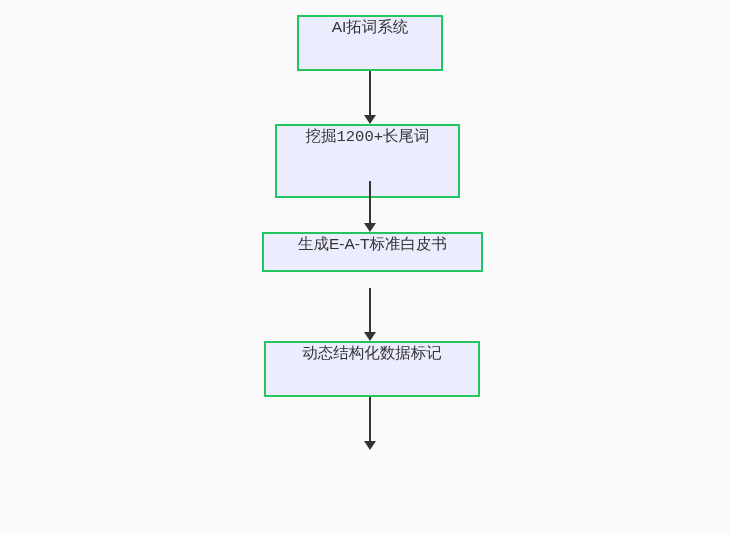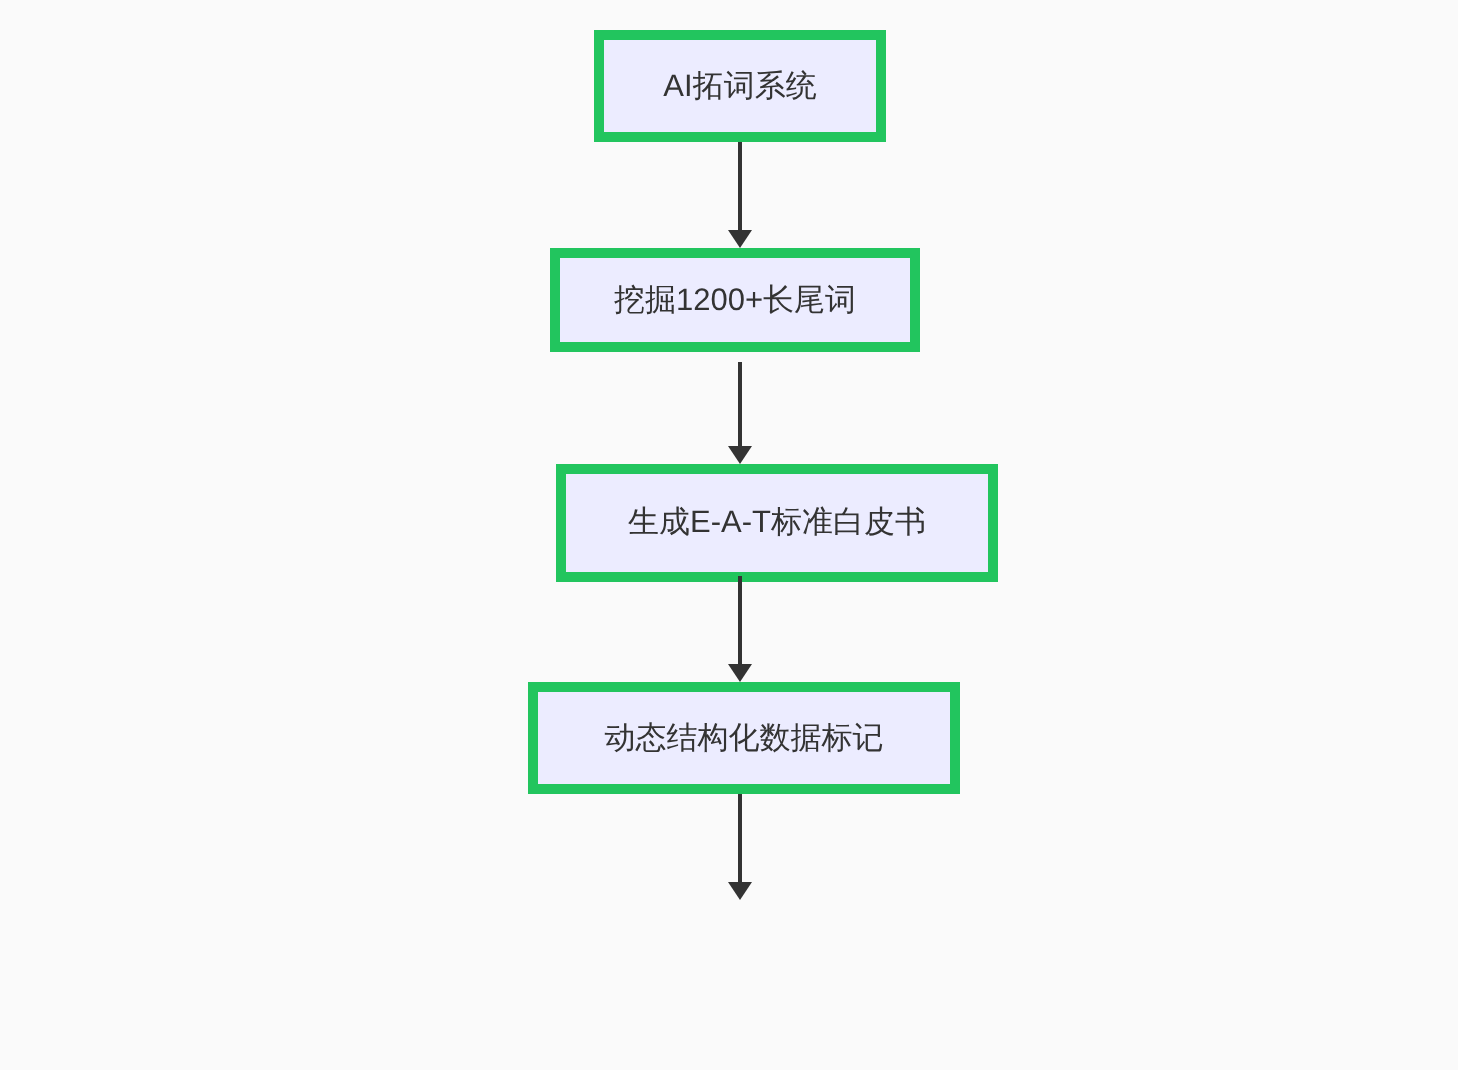--- a/index.html
+++ b/index.html
@@ -12,32 +12,31 @@
     position: relative;
     width: 729px;
     height: 535px;
     background: #fafafa;
     overflow: hidden;
   }
   .node {
     position: absolute;
     box-sizing: border-box;
     background: #ECECFF;
-    border: 5px solid #22c55e;
+    border: 2px solid #22c55e;
     color: #333333;
     font-size: 15.5px;
     display: flex;
-    align-items: center;
     justify-content: center;
     text-align: center;
     white-space: nowrap;
   }
   #node-1 { left: 297px; top: 15px;  width: 146px; height: 56px; }
-  #node-2 { left: 275px; top: 124px; width: 185px; height: 52px; }
-  #node-3 { left: 278px; top: 232px; width: 221px; height: 59px; }
+  #node-2 { left: 275px; top: 124px; width: 185px; height: 74px; font-family: Liberation Mono, monospace; }
+  #node-3 { left: 262px; top: 232px; width: 221px; height: 40px; }
   #node-4 { left: 264px; top: 341px; width: 216px; height: 56px; }
   #node-5 { left: 255px; top: 450px; width: 232px; height: 56px; }
 
   .arrow {
     position: absolute;
     left: 362px;
     width: 16px;
   }
   #arrow-1 { top: 71px;  height: 53px; }
   #arrow-2 { top: 181px; height: 51px; }

